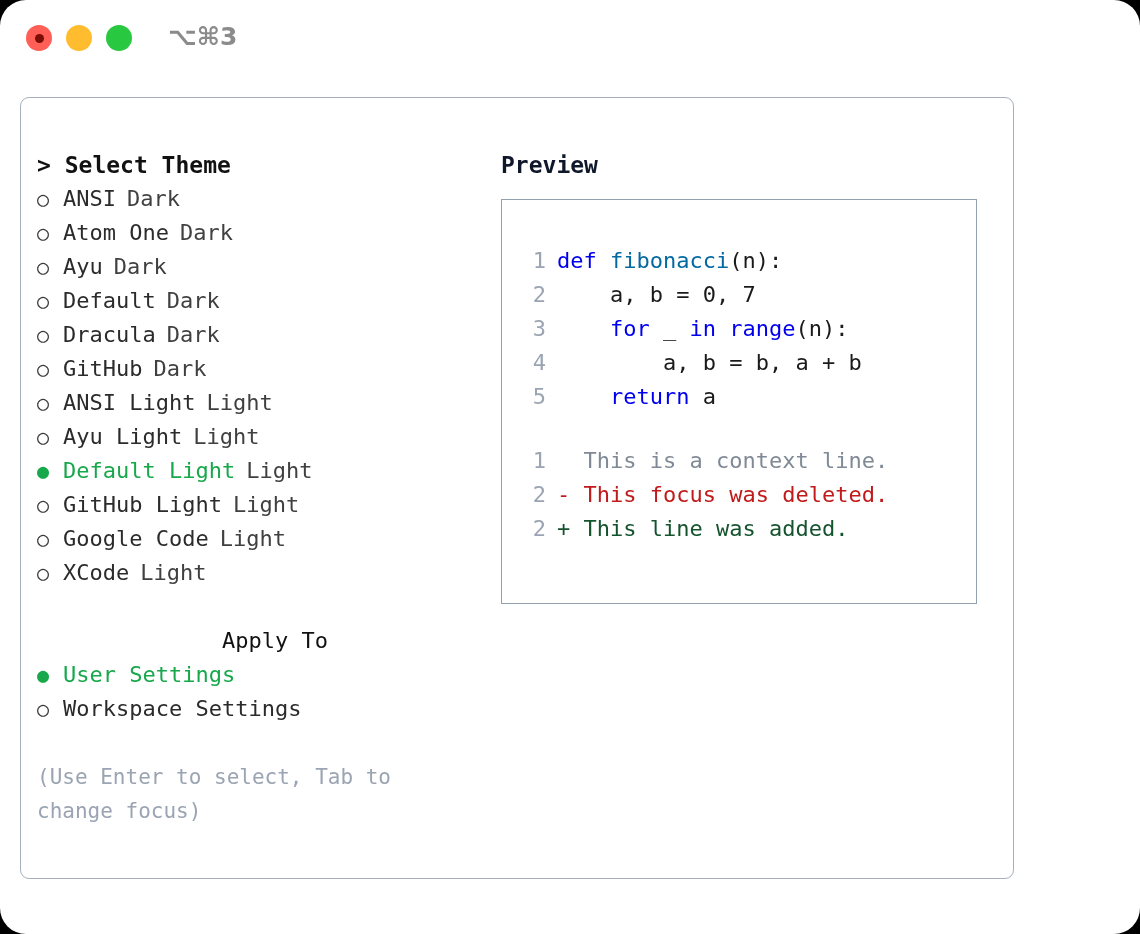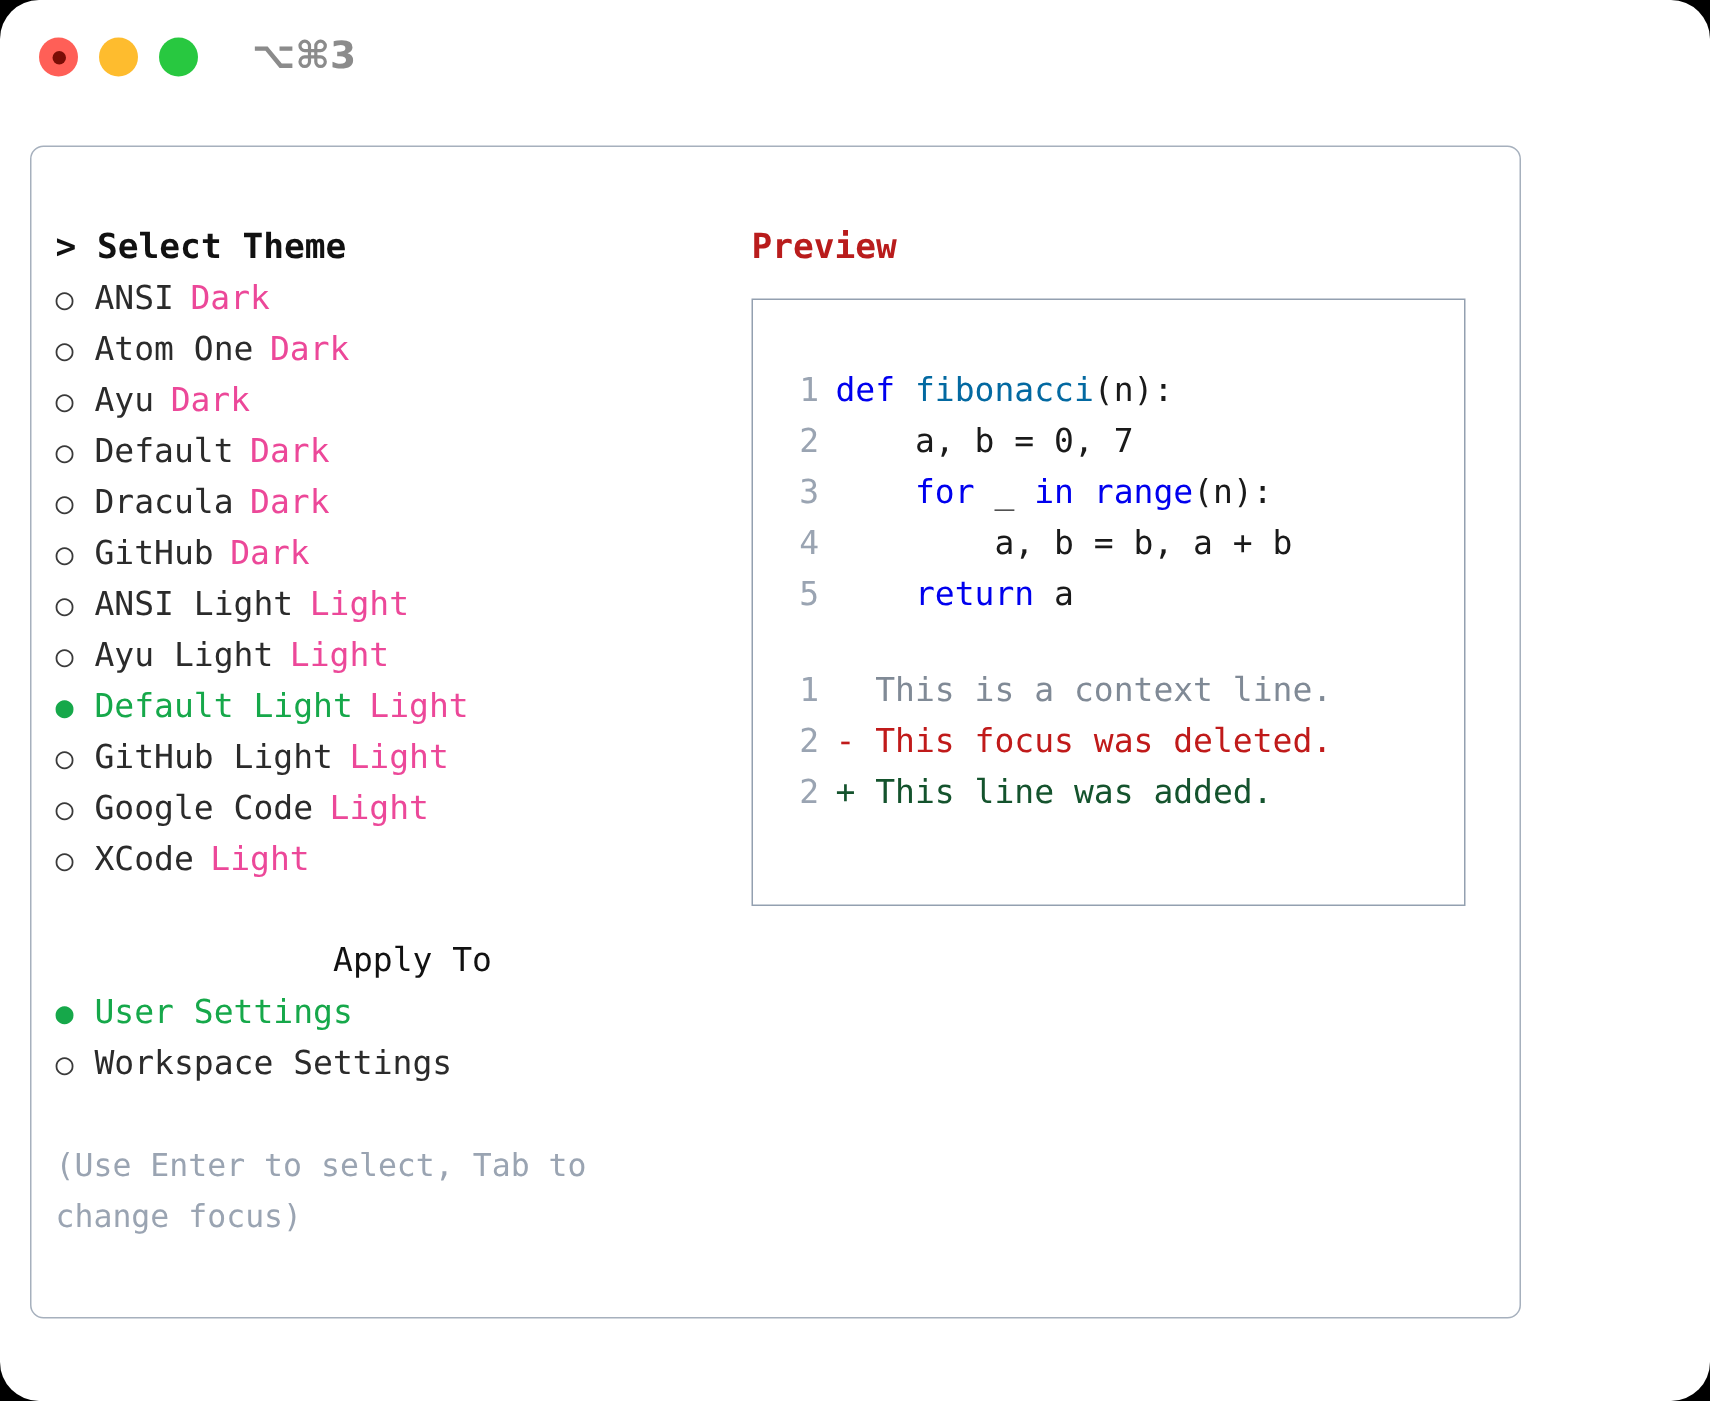--- a/index.html
+++ b/index.html
@@ -110,21 +110,21 @@
     display: inline-block;
     width: 26px;
     flex: 0 0 26px;
     font-size: 20px;
     color: #3a3a3a;
   }
   .marker.on { color: #16a84a; }
   .opt-label { color: #2b2b2b; }
   .opt-row.selected .opt-label { color: #16a84a; }
   .opt-tag {
-    color: #ec4899;
+    color: #404040;
     padding-left: 11px;
     text-align: right;
   }
   .section-head {
     font-size: 22px;
     color: #111111;
     line-height: 34px;
     height: 34px;
     padding-left: 26px;
     white-space: pre;
@@ -142,21 +142,21 @@
   
   .right-pane {
     position: absolute;
     left: 480px;
     top: 50px;
     width: 500px;
   }
   .preview-title {
     font-size: 23px;
     font-weight: bold;
-    color: #b91c1c;
+    color: #0f172a;
     line-height: 34px;
     white-space: pre;
   }
   .preview-box {
     margin-top: 17px;
     width: 476px;
     height: 405px;
     border: 1.5px solid #93a0b0;
     box-sizing: border-box;
     background: #ffffff;

